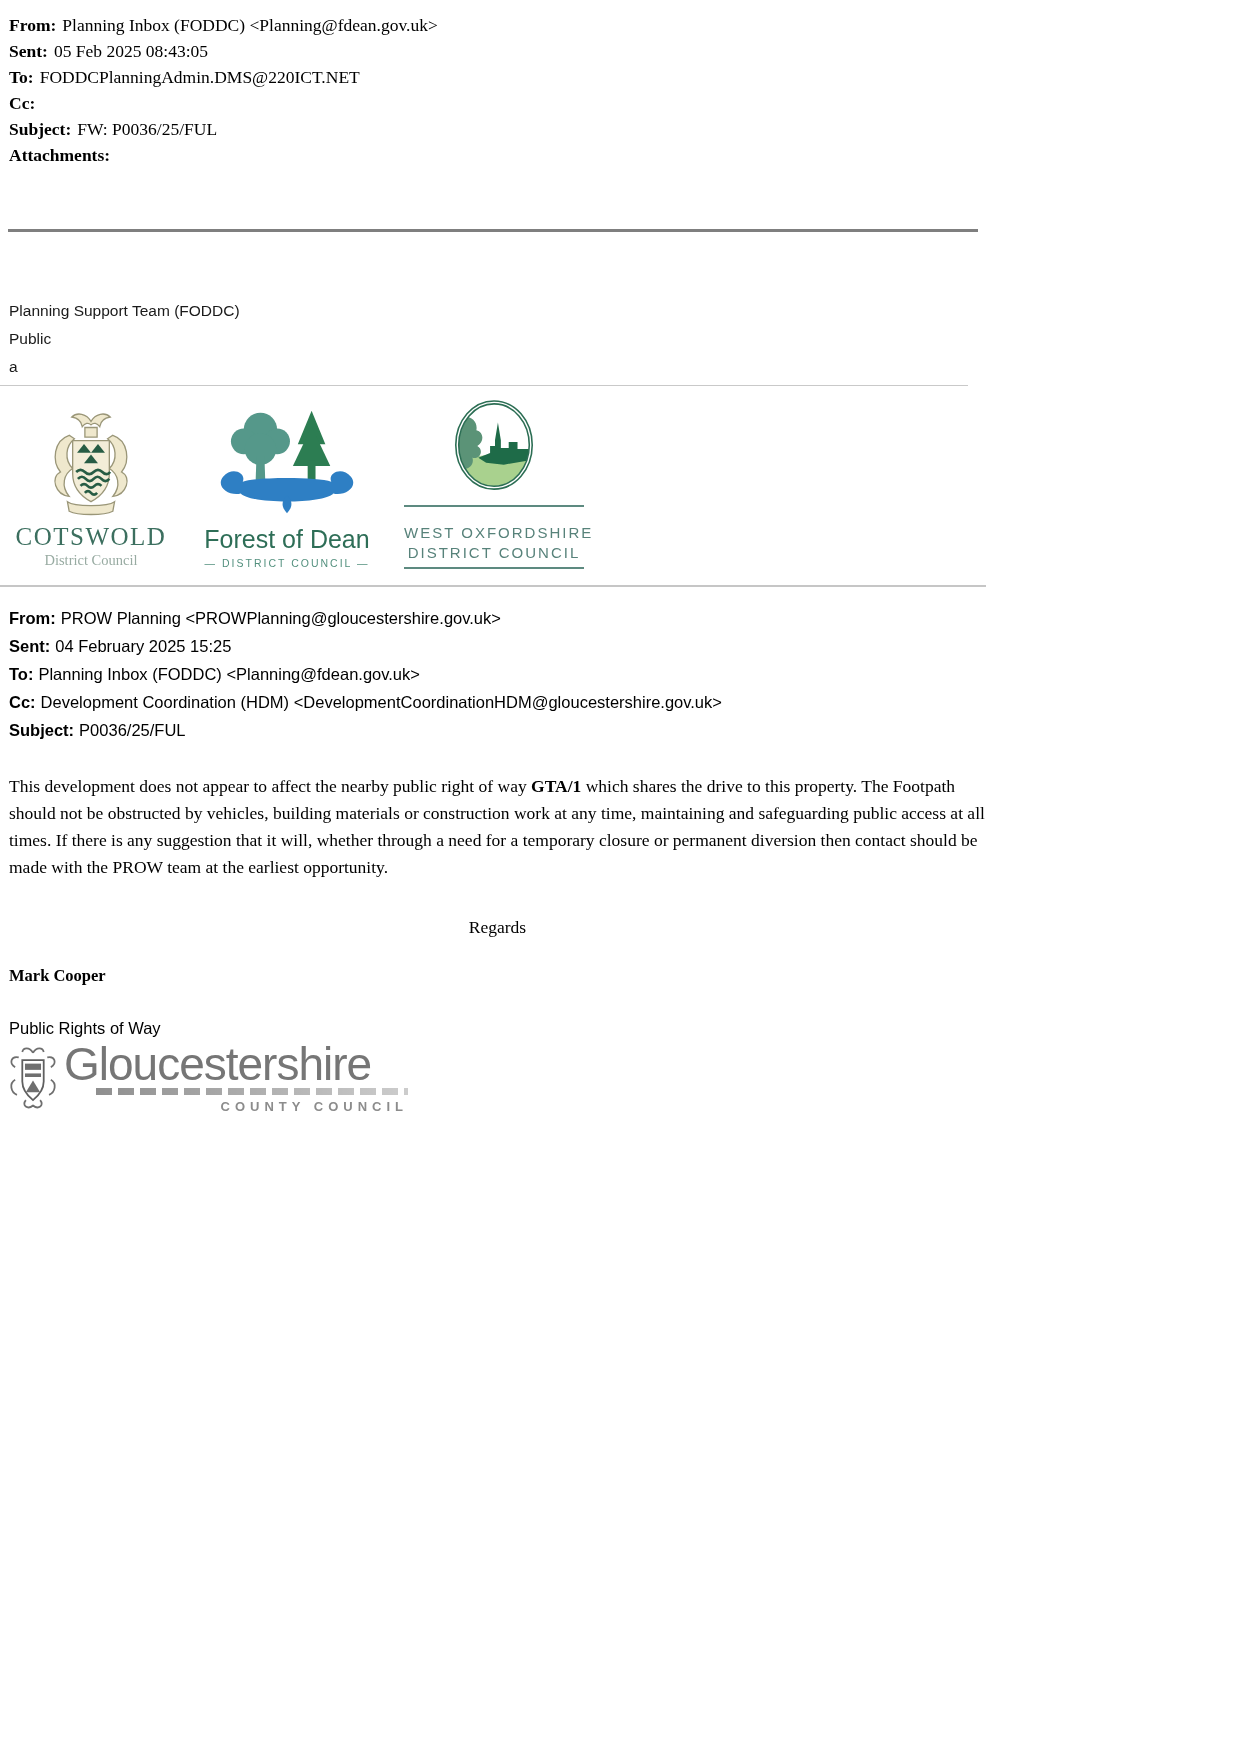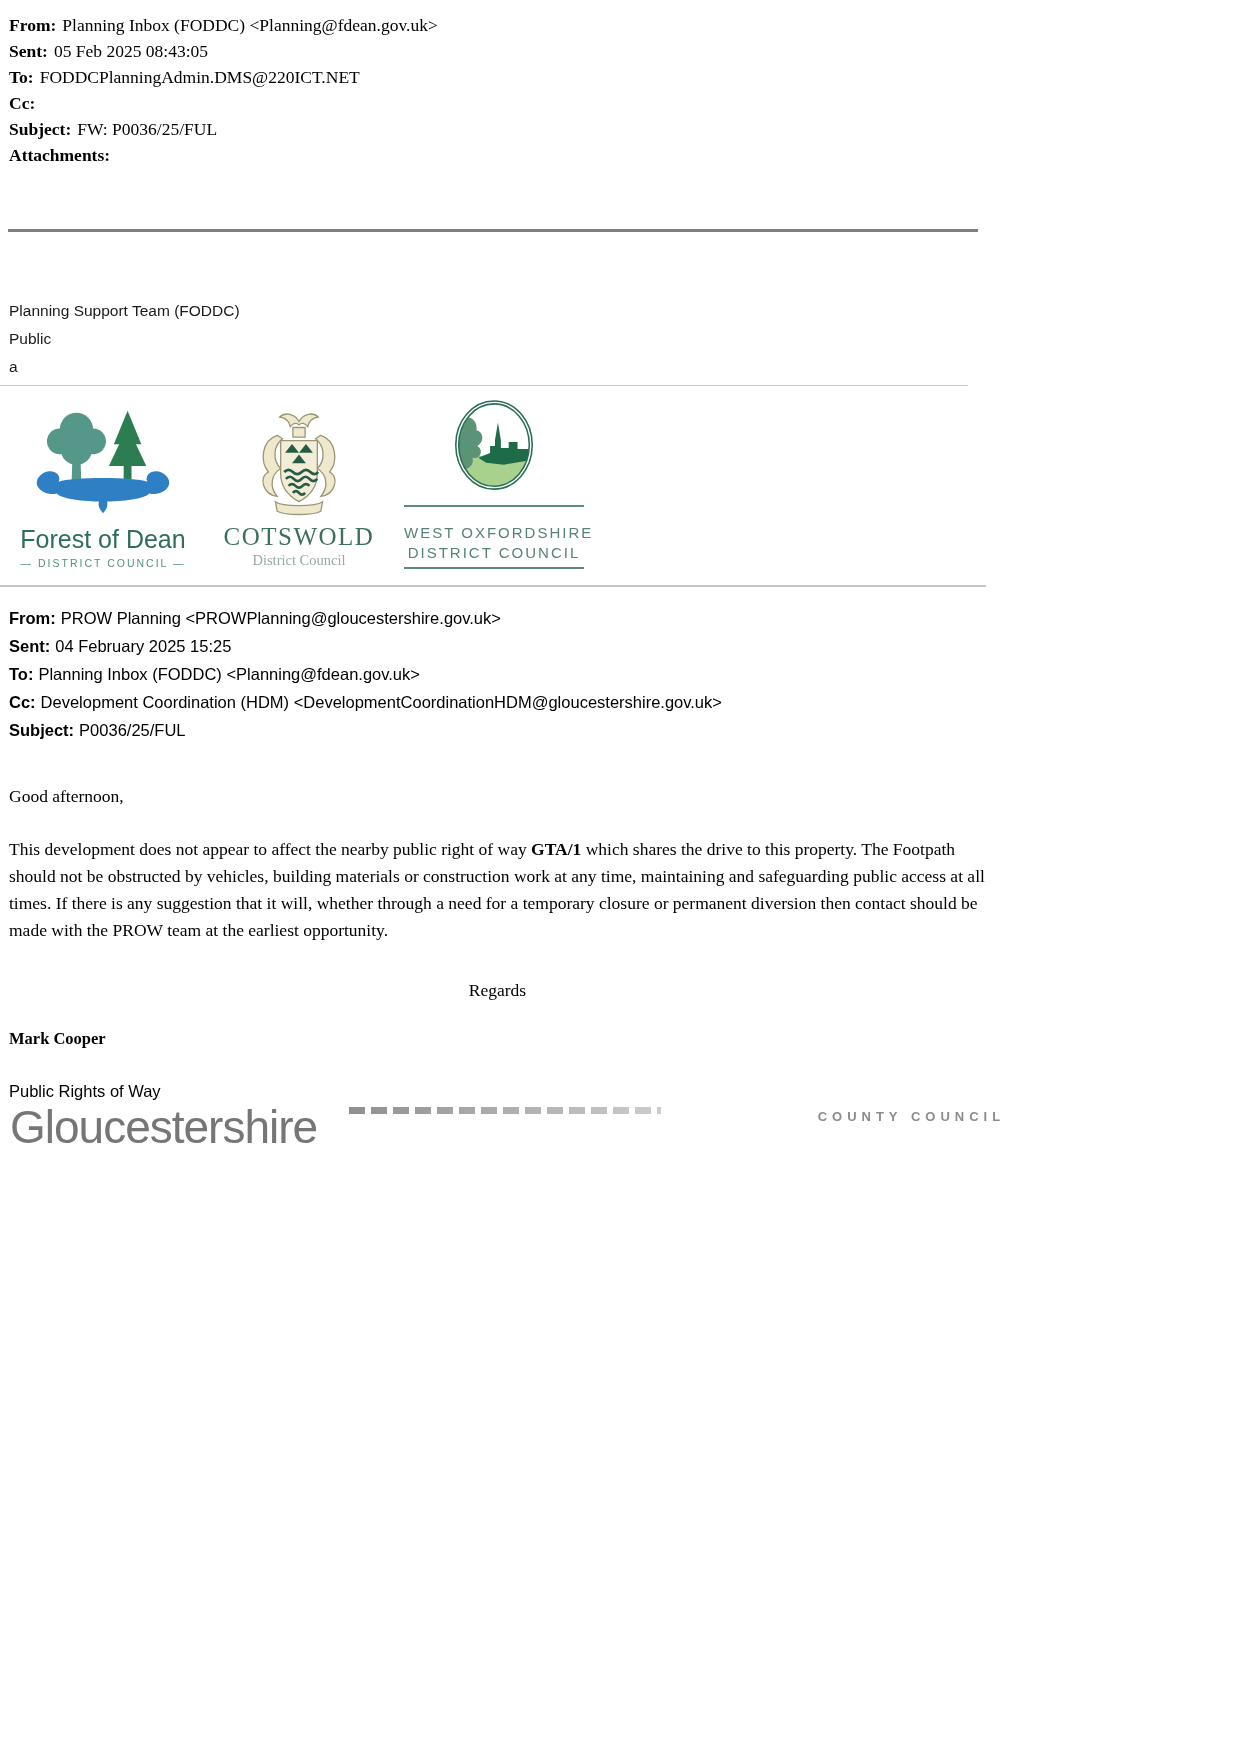--- a/index.html
+++ b/index.html
@@ -56,21 +56,21 @@
   .para .bold { font-weight:bold; }
   .regards { margin-top:36px; padding-left:9px; font-size:17.5px;text-align:center; }
   .sig-name { margin-top:28px; padding-left:9px;
     font-family:Liberation Serif, serif; font-weight:bold; font-size:16.5px; }
   .sig-role { margin-top:33px; padding-left:9px;
     font-family:"Liberation Sans", sans-serif; font-size:16.5px; }
 
   
   .gcc-logo { margin-top:4px; padding-left:6px; display:flex; align-items:flex-start; }
   .gcc-crest { margin-top:2px; }
-  .gcc-text { margin-left:4px; display:flex; flex-direction:row; }
+  .gcc-text { margin-left:4px; display:flex; flex-direction:column; }
   .gcc-wordmark { font-family:"Liberation Sans", sans-serif; font-size:46px; line-height:44px;
     color:#767676; letter-spacing:-1px; }
   .gcc-dashes { margin-top:2px; margin-left:32px; width:312px; height:7px;
     background-image:
       linear-gradient(90deg, rgba(255,255,255,0) 0%, rgba(255,255,255,0.55) 100%),
       repeating-linear-gradient(90deg, #8f8f8f 0 16px, #ffffff 16px 22px); }
   .gcc-county { margin-top:4px; width:344px; text-align:right;
     font-family:"Liberation Sans", sans-serif; font-size:13px; font-weight:bold;
     letter-spacing:5px; color:#8c8c8c; }
 </style>
@@ -105,43 +105,20 @@
   <div class="intro">
     <div>Planning Support Team (FODDC)</div>
     <div>Public</div>
     <div>a</div>
   </div>
 
   <hr class="sep-thin1">
 
   <div class="logo-row">
 
-    <div class="logo-block forest-block">
-      <svg class="logo-img" viewBox="0 0 150 122" width="148" height="120">
-        <g fill="#55988a">
-          <circle cx="48" cy="27" r="17"></circle>
-          <circle cx="31" cy="39" r="13"></circle>
-          <circle cx="65" cy="39" r="13"></circle>
-          <circle cx="48" cy="47" r="16"></circle>
-          <path d="M44 54 h8 l1 28 h-10 z"></path>
-        </g>
-        <g fill="#2c7d52">
-          <path d="M100 8 L114 42 L86 42 Z"></path>
-          <path d="M100 24 L119 64 L81 64 Z"></path>
-          <path d="M96 58 h8 v24 h-8 z"></path>
-        </g>
-        <path d="M49 80 L70 93 H49 Z" fill="#bcd2ca"></path>
-        <path d="M101 80 L122 93 H101 Z" fill="#bcd2ca"></path>
-        <path d="M10 75 C19 64 34 71 30 80 C44 75 106 75 120 80 C116 71 131 64 140 75 C148 85 134 95 122 92 C112 103 38 103 28 92 C16 95 2 85 10 75 Z" fill="#2e7fc4"></path>
-        <path d="M75 94 C69 99 69 106 75 112 C81 106 81 99 75 94 Z" fill="#2e7fc4"></path>
-      </svg>
-      <div class="forest-title">Forest of Dean</div>
-      <div class="forest-sub">—  DISTRICT COUNCIL  —</div>
-    </div>
-
     <div class="logo-block cotswold-block">
       <svg class="logo-img" viewBox="0 0 110 128" width="96" height="112">
         <g stroke="#9a9678" stroke-width="1.5" fill="#efe8cd">
           <path d="M55 14 C50 5 39 3 33 9 C40 10 44 14 45 20 C48 16 52 15 55 18 C58 15 62 16 65 20 C66 14 70 10 77 9 C71 3 60 5 55 14 Z"></path>
           <path d="M48 21 h14 v11 h-14 z"></path>
           <path d="M30 30 C12 36 10 60 20 72 C8 78 14 98 30 100 C20 88 24 74 34 68 C24 58 26 42 36 34 Z"></path>
           <path d="M80 30 C98 36 100 60 90 72 C102 78 96 98 80 100 C90 88 86 74 76 68 C86 58 84 42 74 34 Z"></path>
           <path d="M34 36 H76 V74 C76 90 66 100 55 106 C44 100 34 90 34 74 Z" fill="#f3edd8"></path>
           <path d="M28 106 C36 112 74 112 82 106 L80 117 C70 122 40 122 30 117 Z"></path>
         </g>
@@ -152,20 +129,43 @@
         </g>
         <g stroke="#275c44" stroke-width="3" fill="none">
           <path d="M38 72 q5 -5 10 0 t10 0 t10 0 t9 0"></path>
           <path d="M40 80 q4.5 -5 9 0 t9 0 t9 0 t9 0"></path>
           <path d="M43 88 q4 -4 8 0 t8 0 t8 0"></path>
           <path d="M48 96 q3.5 -4 7 0 t7 0"></path>
         </g>
       </svg>
       <div class="cotswold-title">COTSWOLD</div>
       <div class="cotswold-sub">District Council</div>
+    </div>
+
+    <div class="logo-block forest-block">
+      <svg class="logo-img" viewBox="0 0 150 122" width="148" height="120">
+        <g fill="#55988a">
+          <circle cx="48" cy="27" r="17"></circle>
+          <circle cx="31" cy="39" r="13"></circle>
+          <circle cx="65" cy="39" r="13"></circle>
+          <circle cx="48" cy="47" r="16"></circle>
+          <path d="M44 54 h8 l1 28 h-10 z"></path>
+        </g>
+        <g fill="#2c7d52">
+          <path d="M100 8 L114 42 L86 42 Z"></path>
+          <path d="M100 24 L119 64 L81 64 Z"></path>
+          <path d="M96 58 h8 v24 h-8 z"></path>
+        </g>
+        <path d="M49 80 L70 93 H49 Z" fill="#bcd2ca"></path>
+        <path d="M101 80 L122 93 H101 Z" fill="#bcd2ca"></path>
+        <path d="M10 75 C19 64 34 71 30 80 C44 75 106 75 120 80 C116 71 131 64 140 75 C148 85 134 95 122 92 C112 103 38 103 28 92 C16 95 2 85 10 75 Z" fill="#2e7fc4"></path>
+        <path d="M75 94 C69 99 69 106 75 112 C81 106 81 99 75 94 Z" fill="#2e7fc4"></path>
+      </svg>
+      <div class="forest-title">Forest of Dean</div>
+      <div class="forest-sub">—  DISTRICT COUNCIL  —</div>
     </div>
 
     <div class="logo-block westox-block">
       <svg class="logo-img" viewBox="0 0 100 106" width="98" height="104">
         <defs>
             <clipPath id="wox">
               <ellipse cx="50" cy="51" rx="36" ry="42"></ellipse>
             </clipPath>
           </defs>
         <g clip-path="url(#wox)">
@@ -197,21 +197,20 @@
       <span class="hlabel">To:</span><span>Planning Inbox (FODDC) &lt;Planning@fdean.gov.uk&gt;</span>
     </div>
     <div class="hrow">
       <span class="hlabel">Cc:</span><span>Development Coordination (HDM) &lt;DevelopmentCoordinationHDM@gloucestershire.gov.uk&gt;</span>
     </div>
     <div class="hrow">
       <span class="hlabel">Subject:</span><span>P0036/25/FUL</span>
     </div>
   </div>
 
-  <div class="greeting">Good afternoon,</div>
 
   <div class="para">
     <span>This development does not appear to affect the nearby public right of way </span><span class="bold">GTA/1</span><span> which shares the drive to this property. The Footpath should not be obstructed by vehicles, building materials or construction work at any time, maintaining and safeguarding public access at all times. If there is any suggestion that it will, whether through a need for a temporary closure or permanent diversion then contact should be made with the PROW team at the earliest opportunity.</span>
   </div>
 
   <div class="regards">Regards</div>
   <div class="sig-name">Mark Cooper</div>
   <div class="sig-role">Public Rights of Way</div>
 
   <div class="gcc-logo">

